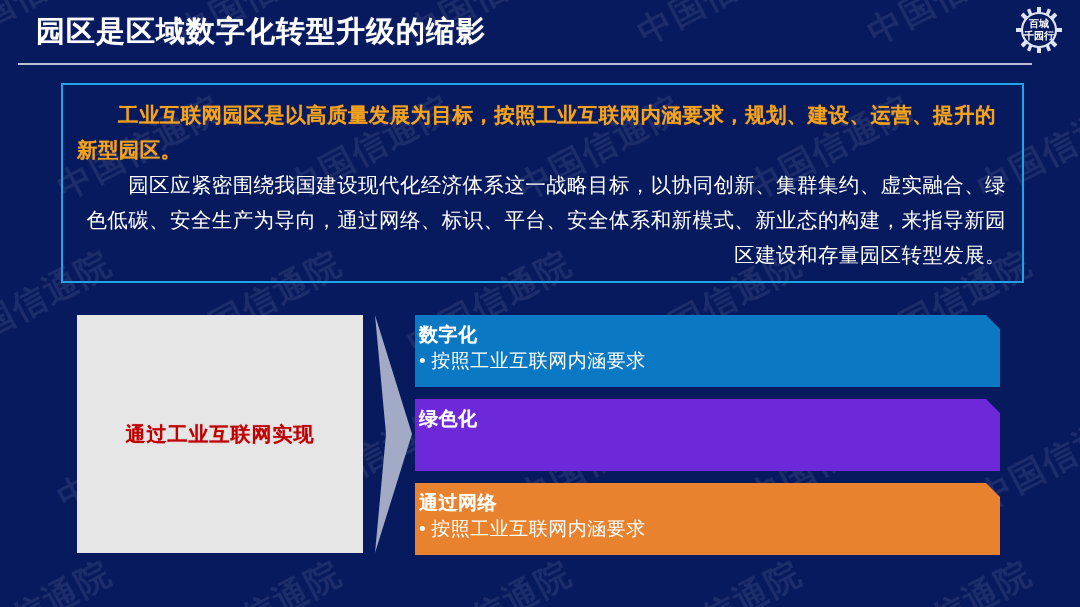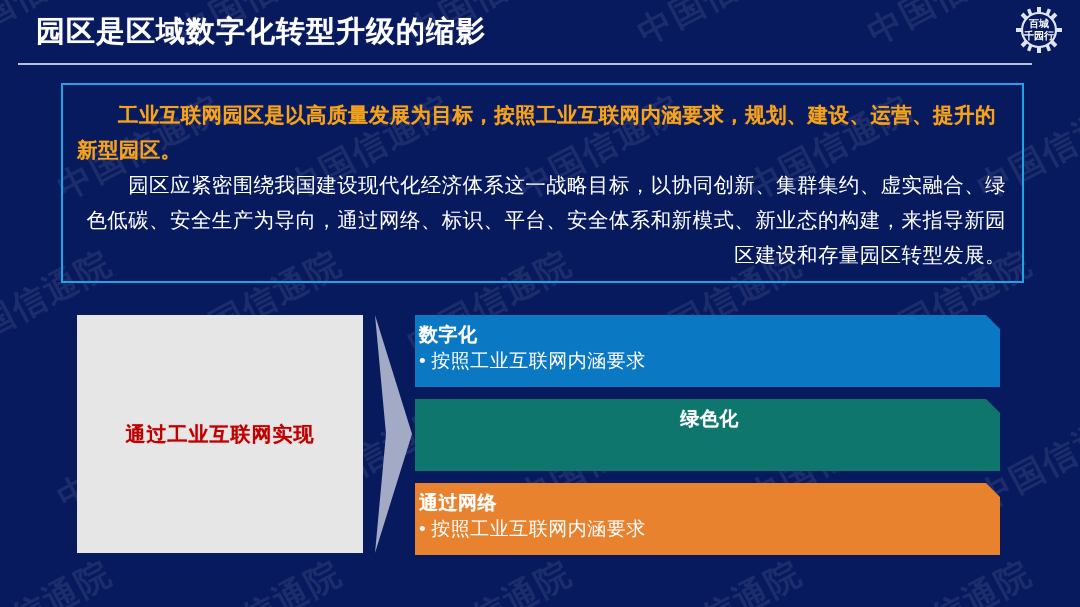--- a/index.html
+++ b/index.html
@@ -172,21 +172,21 @@
   .bar {
     position: absolute;
     left: 0;
     width: 585px;
     height: 72px;
     box-sizing: border-box;
     padding: 7px 0 0 4px;
     clip-path: polygon(0 0, calc(100% - 14px) 0, 100% 14px, 100% 100%, 0 100%);
   }
   #bar-0 { top: 0px;   background: #0b78c4; }
-  #bar-1 { top: 84px;  background: #0f766e; text-align: center; }
+  #bar-1 { top: 84px;  background: #6d28d9; }
   #bar-2 { top: 168px; background: #e8822e; }
   .bar-title {
     color: #ffffff;
     font-weight: 700;
     font-size: 19px;
     line-height: 25px;
     letter-spacing: 0.5px;
     text-shadow: 0 0 1px rgba(255,255,255,0.5);
   }
   .bar-desc {

